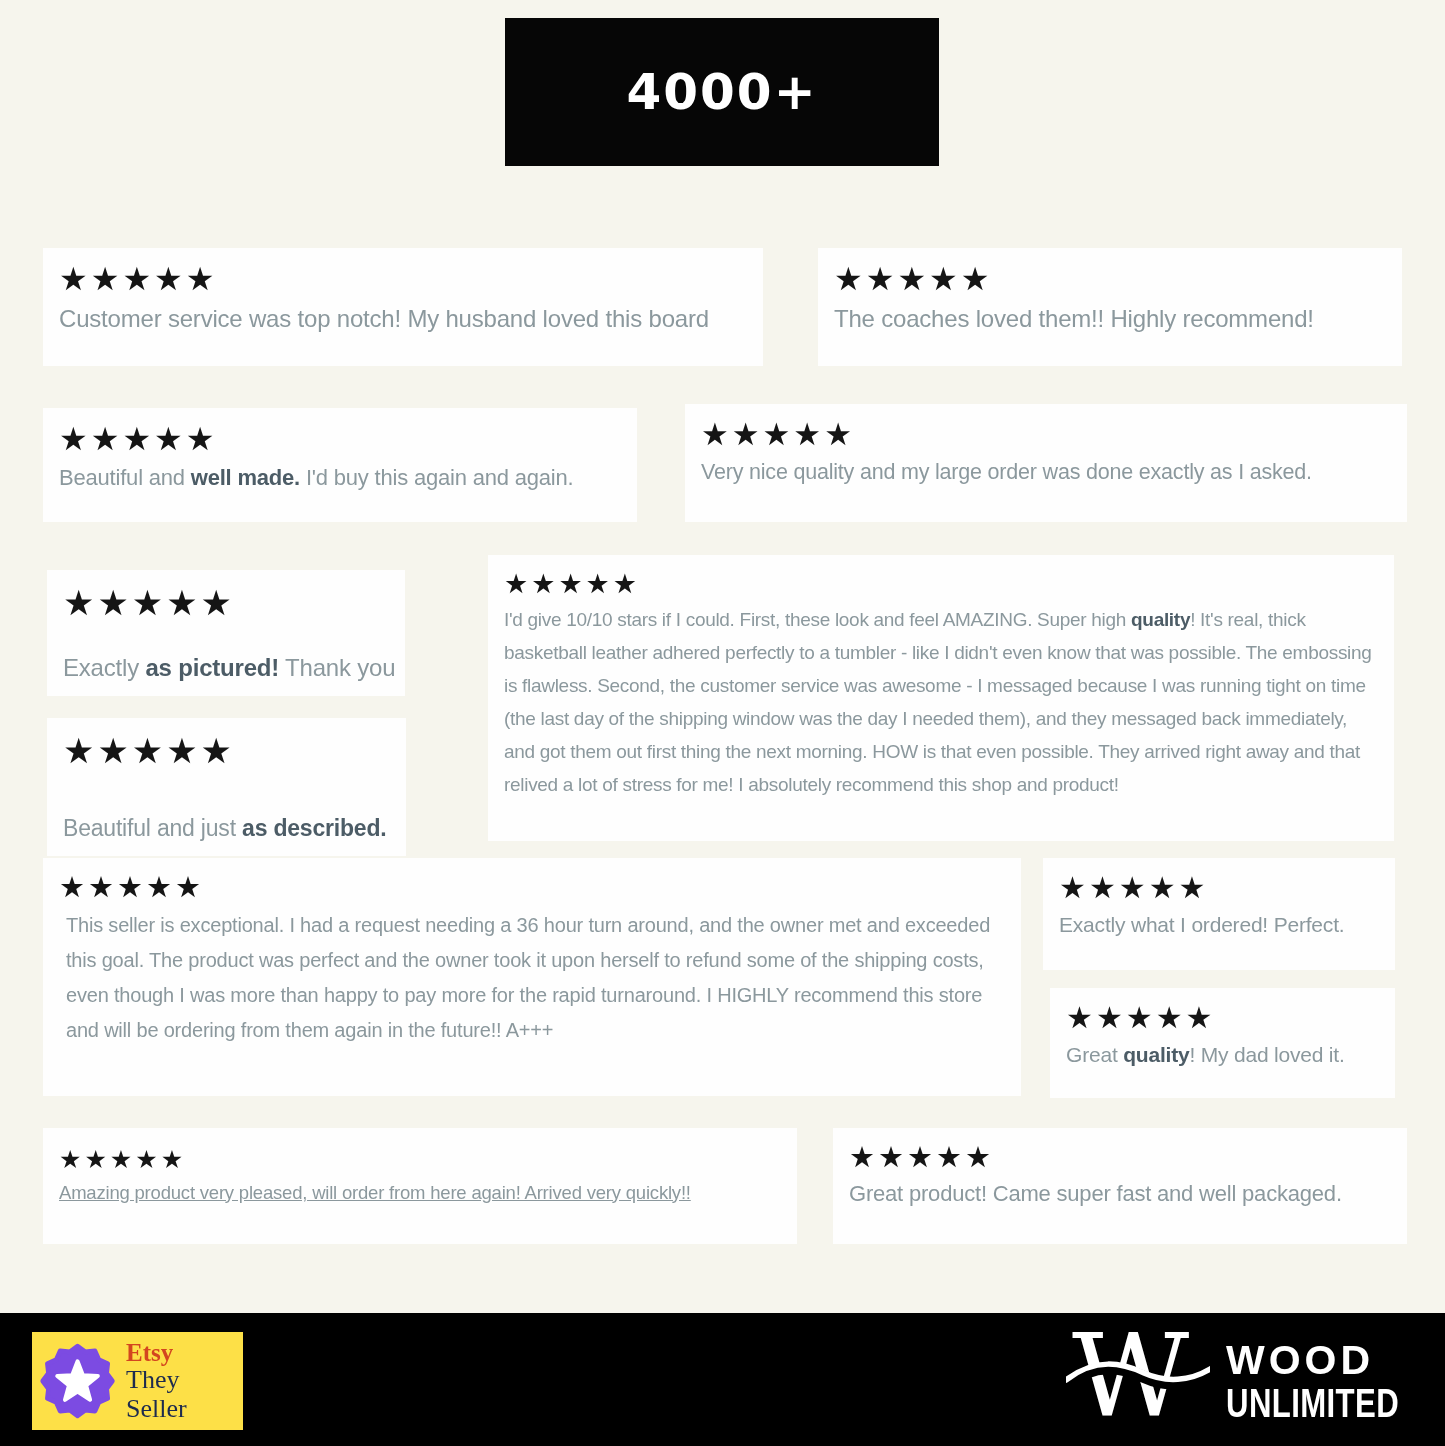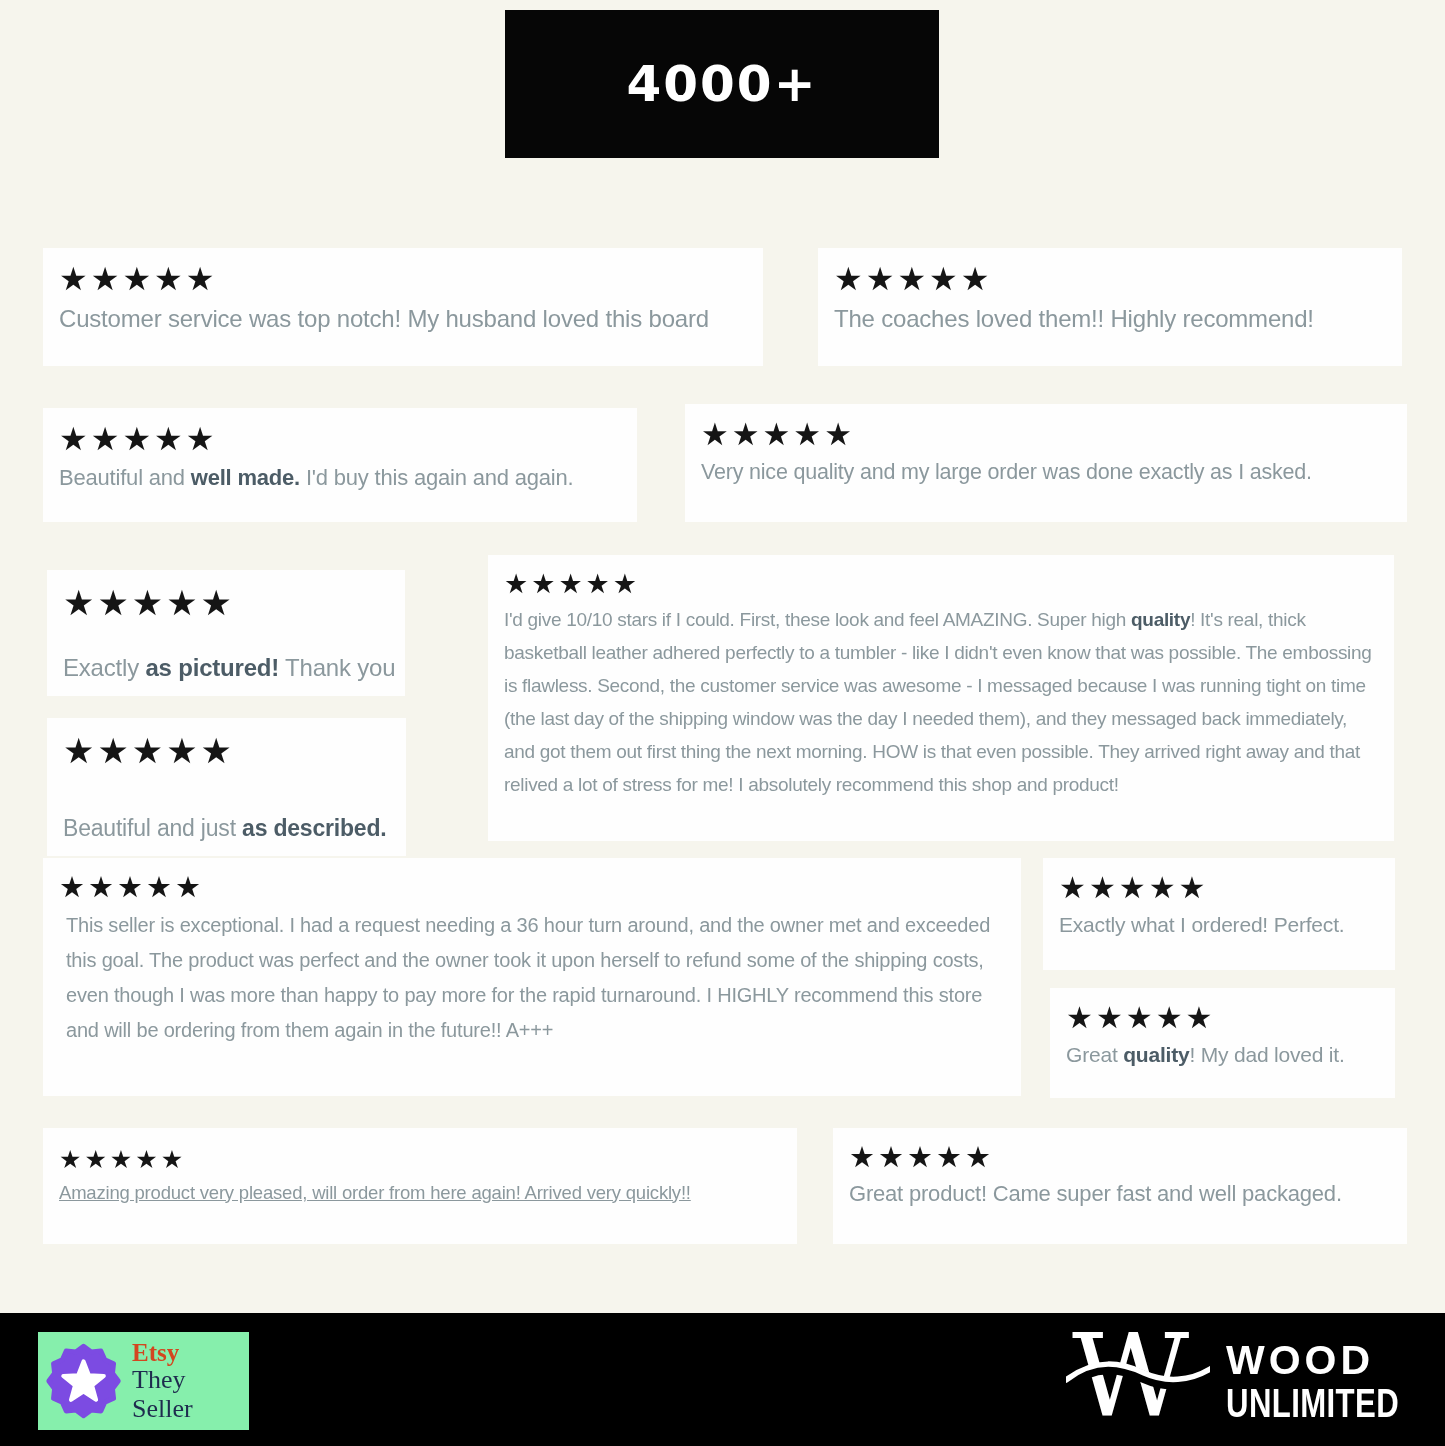--- a/index.html
+++ b/index.html
@@ -3,21 +3,21 @@
 <meta charset="utf-8">
 <style>
   html,body{margin:0;padding:0;background:#e9e9e2;}
   .page{
     position:relative;width:1445px;height:1446px;margin:0 auto;
     background:#f6f5ed;overflow:hidden;
     font-family:"Liberation Sans", sans-serif;
   }
   
   .header{
-    position:absolute;left:505px;top:10px;width:434px;height:148px;
+    position:absolute;left:505px;top:18px;width:434px;height:148px;
     background:#060606;color:#ffffff;
     display:flex;flex-direction:column;align-items:center;justify-content:center;gap:4px;
     font-family:"DejaVu Sans", sans-serif;font-weight:bold;
   }
   .hl1{font-size:50px;letter-spacing:2px;line-height:1;}
   .hl2{font-size:42px;letter-spacing:1px;line-height:1;}
   
   .card{
     position:absolute;background:#fefefe;box-sizing:border-box;
     padding:13px 16px 14px 16px;
@@ -53,21 +53,21 @@
   .c10 .stars{font-size:30px;} .c10 .text{font-size:21px;}
   .c11{left:43px;  top:1128px; width:754px; min-height:116px;padding-top:18px;}
   .c11 .stars{font-size:25px;} .c11 .text{font-size:18.5px;text-decoration:underline;}
   .c12{left:833px; top:1128px; width:574px; min-height:116px;}
   .c12 .stars{font-size:29px;} .c12 .text{font-size:22px;}
   
   .footer{
     position:absolute;left:0;top:1313px;width:1445px;height:133px;background:#000000;
   }
   .etsy-card{
-    position:absolute;left:38px;top:19px;width:211px;height:98px;background:#86efac;
+    position:absolute;left:32px;top:19px;width:211px;height:98px;background:#fde047;
     display:flex;align-items:center;box-sizing:border-box;padding:0 6px;gap:9px;
   }
   .etsy-text{display:flex;flex-direction:column;line-height:1.1;
     font-family:"Liberation Serif", serif;}
   .etsy-brand{color:#d3461f;font-size:25px;font-weight:600;}
   .etsy-label{color:#1e2b4e;font-size:26px;}
   .wood-logo{position:absolute;left:1072px;top:6px;display:flex;align-items:center;color:#ffffff;}
   .monogram-wrap{position:relative;width:132px;height:120px;}
   .monogram{
     font-family:"DejaVu Serif", serif;font-size:114px;line-height:114px;color:#ffffff;

